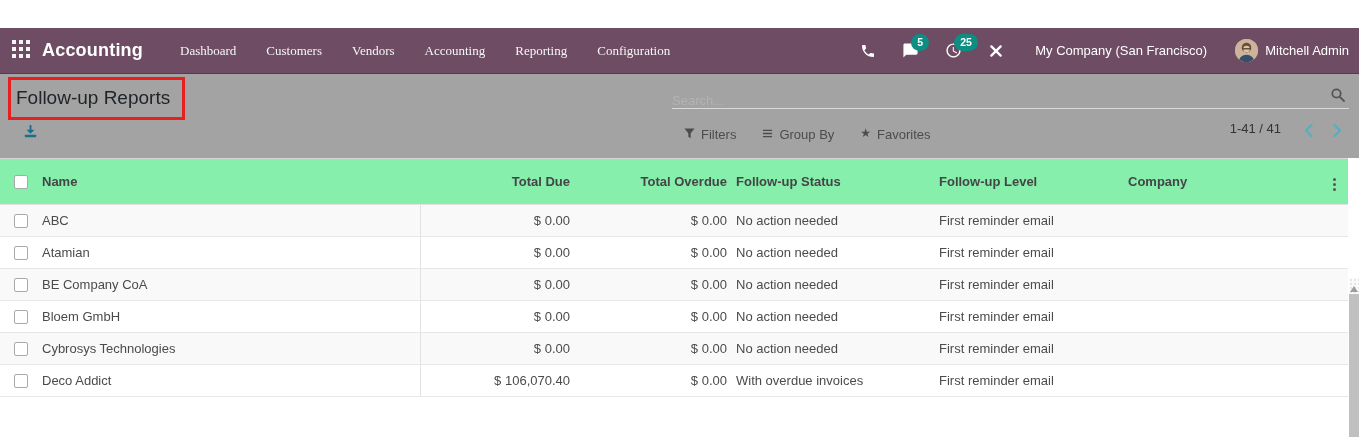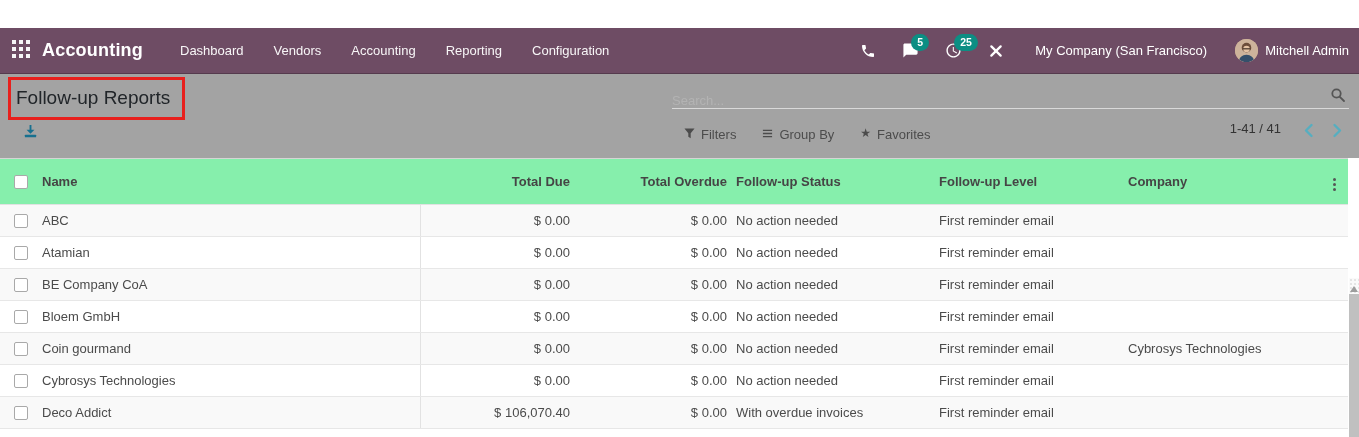--- a/index.html
+++ b/index.html
@@ -15,21 +15,21 @@
     height: 46px;
     background: var(--navbar-bg, #6e4c64);
     display: flex; align-items: center;
     padding: 0 10px 0 12px;
     border-bottom: 1px solid rgba(0,0,0,.22);
     color: #fff;
     margin-top: 28px;
   }
   .brand { display: flex; align-items: center; gap: 12px; cursor: pointer; }
   .brand-title { font-size: 18px; font-weight: bold; letter-spacing: .2px; }
-  .nav-menu { display: flex; align-items: flex-start; margin-left: 22px; height: 100%; }
+  .nav-menu { display: flex; align-items: flex-start; margin-left: 22px; height: 100%; font-family: Liberation Serif, serif; }
   .nav-item {
     padding: 0 15px; height: 100%; display: flex; align-items: center;
     color: rgba(255,255,255,.95); font-size: 13px; cursor: pointer; white-space: nowrap;
   }
   .nav-right { margin-left: auto; display: flex; align-items: center; }
   .nav-icon-btn { position: relative; padding: 6px 13px; display: flex; align-items: center; cursor: pointer; }
   .nav-icon-btn svg { display: block; }
   .badge {
     position: absolute; top: -2px; left: 22px;
     background: var(--badge-bg, #0c8e83); color: #fff;
@@ -134,20 +134,21 @@
         <rect x="0" y="14" width="4" height="4"></rect>
           <rect x="7" y="14" width="4" height="4"></rect>
           <rect x="14" y="14" width="4" height="4"></rect>
       </svg>
     </span>
     <span class="brand-title">Accounting</span>
   </div>
 
   <div class="nav-menu">
     <span class="nav-item">Dashboard</span>
+    <span class="nav-item">Customers</span>
     <span class="nav-item">Vendors</span>
     <span class="nav-item">Accounting</span>
     <span class="nav-item">Reporting</span>
     <span class="nav-item">Configuration</span>
   </div>
 
   <div class="nav-right">
     <div class="nav-icon-btn">
       <span>
         <svg width="16" height="16" viewBox="0 0 24 24" fill="#fff">
@@ -341,32 +342,20 @@
       <td class="num col-overdue">$ 0.00</td>
       <td class="col-status">No action needed</td>
       <td class="col-level">First reminder email</td>
       <td class="col-company"></td>
       <td class="col-options"></td>
     </tr>
         <tr>
       <td class="col-check">
         <input type="checkbox" style="">
       </td>
-      <td class="col-name">Coin gourmand</td>
-      <td class="num col-due">$ 0.00</td>
-      <td class="num col-overdue">$ 0.00</td>
-      <td class="col-status">No action needed</td>
-      <td class="col-level">First reminder email</td>
-      <td class="col-company">Cybrosys Technologies</td>
-      <td class="col-options"></td>
-    </tr>
-        <tr>
-      <td class="col-check">
-        <input type="checkbox" style="">
-      </td>
       <td class="col-name">Cybrosys Technologies</td>
       <td class="num col-due">$ 0.00</td>
       <td class="num col-overdue">$ 0.00</td>
       <td class="col-status">No action needed</td>
       <td class="col-level">First reminder email</td>
       <td class="col-company"></td>
       <td class="col-options"></td>
     </tr>
         <tr>
       <td class="col-check">

